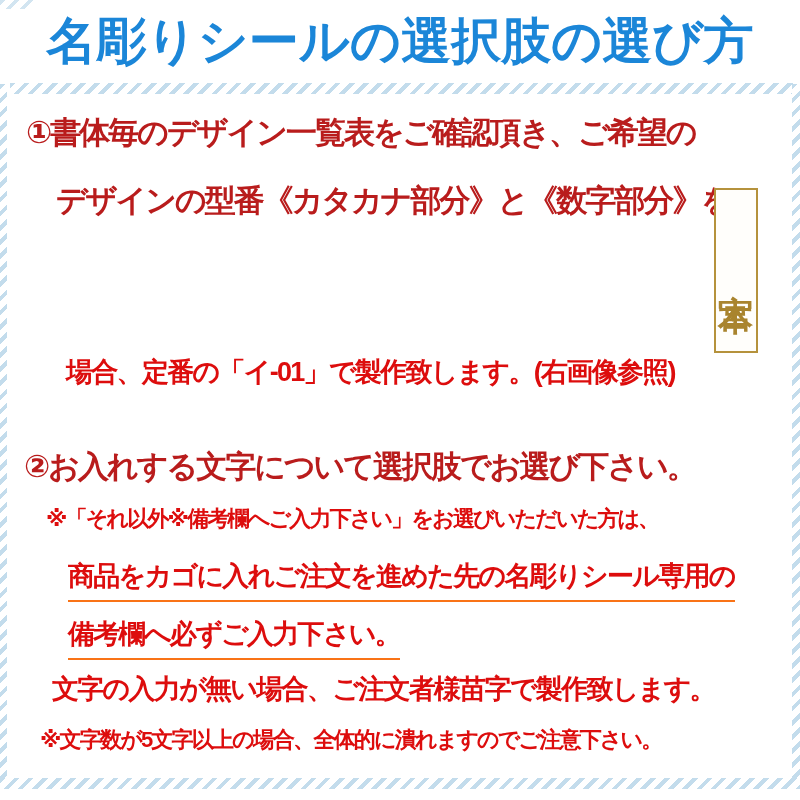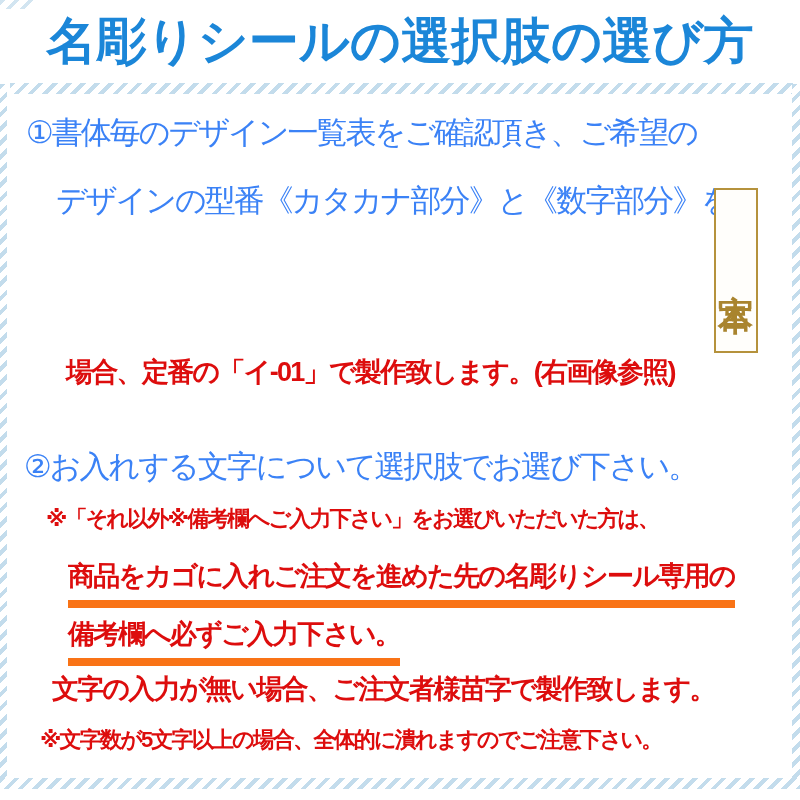--- a/index.html
+++ b/index.html
@@ -25,25 +25,25 @@
 
   
   .title{
     position:absolute;top:8px;left:0;width:800px;text-align:center;
     font-size:50px;font-weight:900;color:#1b86d8;letter-spacing:0px;
     white-space:nowrap;
   }
 
   
   .line{position:absolute;white-space:nowrap;}
-  .black{color:#3b82f6;font-size:31px;font-weight:400;letter-spacing:-2px;}
+  .black{color:#b91c1c;font-size:31px;font-weight:700;letter-spacing:-2px;}
   .red{color:#dd0d0d;font-weight:700;}
   .red-27{font-size:27px;letter-spacing:-1.7px;}
   .red-26{font-size:22px;letter-spacing:-1.8px;}
-  .u{display:inline-block;border-bottom:8px solid #f97316;padding-bottom:6px;}
+  .u{display:inline-block;border-bottom:2px solid #f97316;padding-bottom:6px;}
 
   .s1-l1{left:26px;top:112px;}
   .s1-l2{left:56px;top:180px;}
   .s1-l3{left:56px;top:243px;}
   .s1-n1{left:28px;top:285px;}
   .s1-n2{left:66px;top:335px;margin-top:19px;}
 
   .s2-h {left:24px;top:446px;}
   .s2-n1{left:46px;top:504px;}
   .s2-n2{left:68px;top:558px;}

